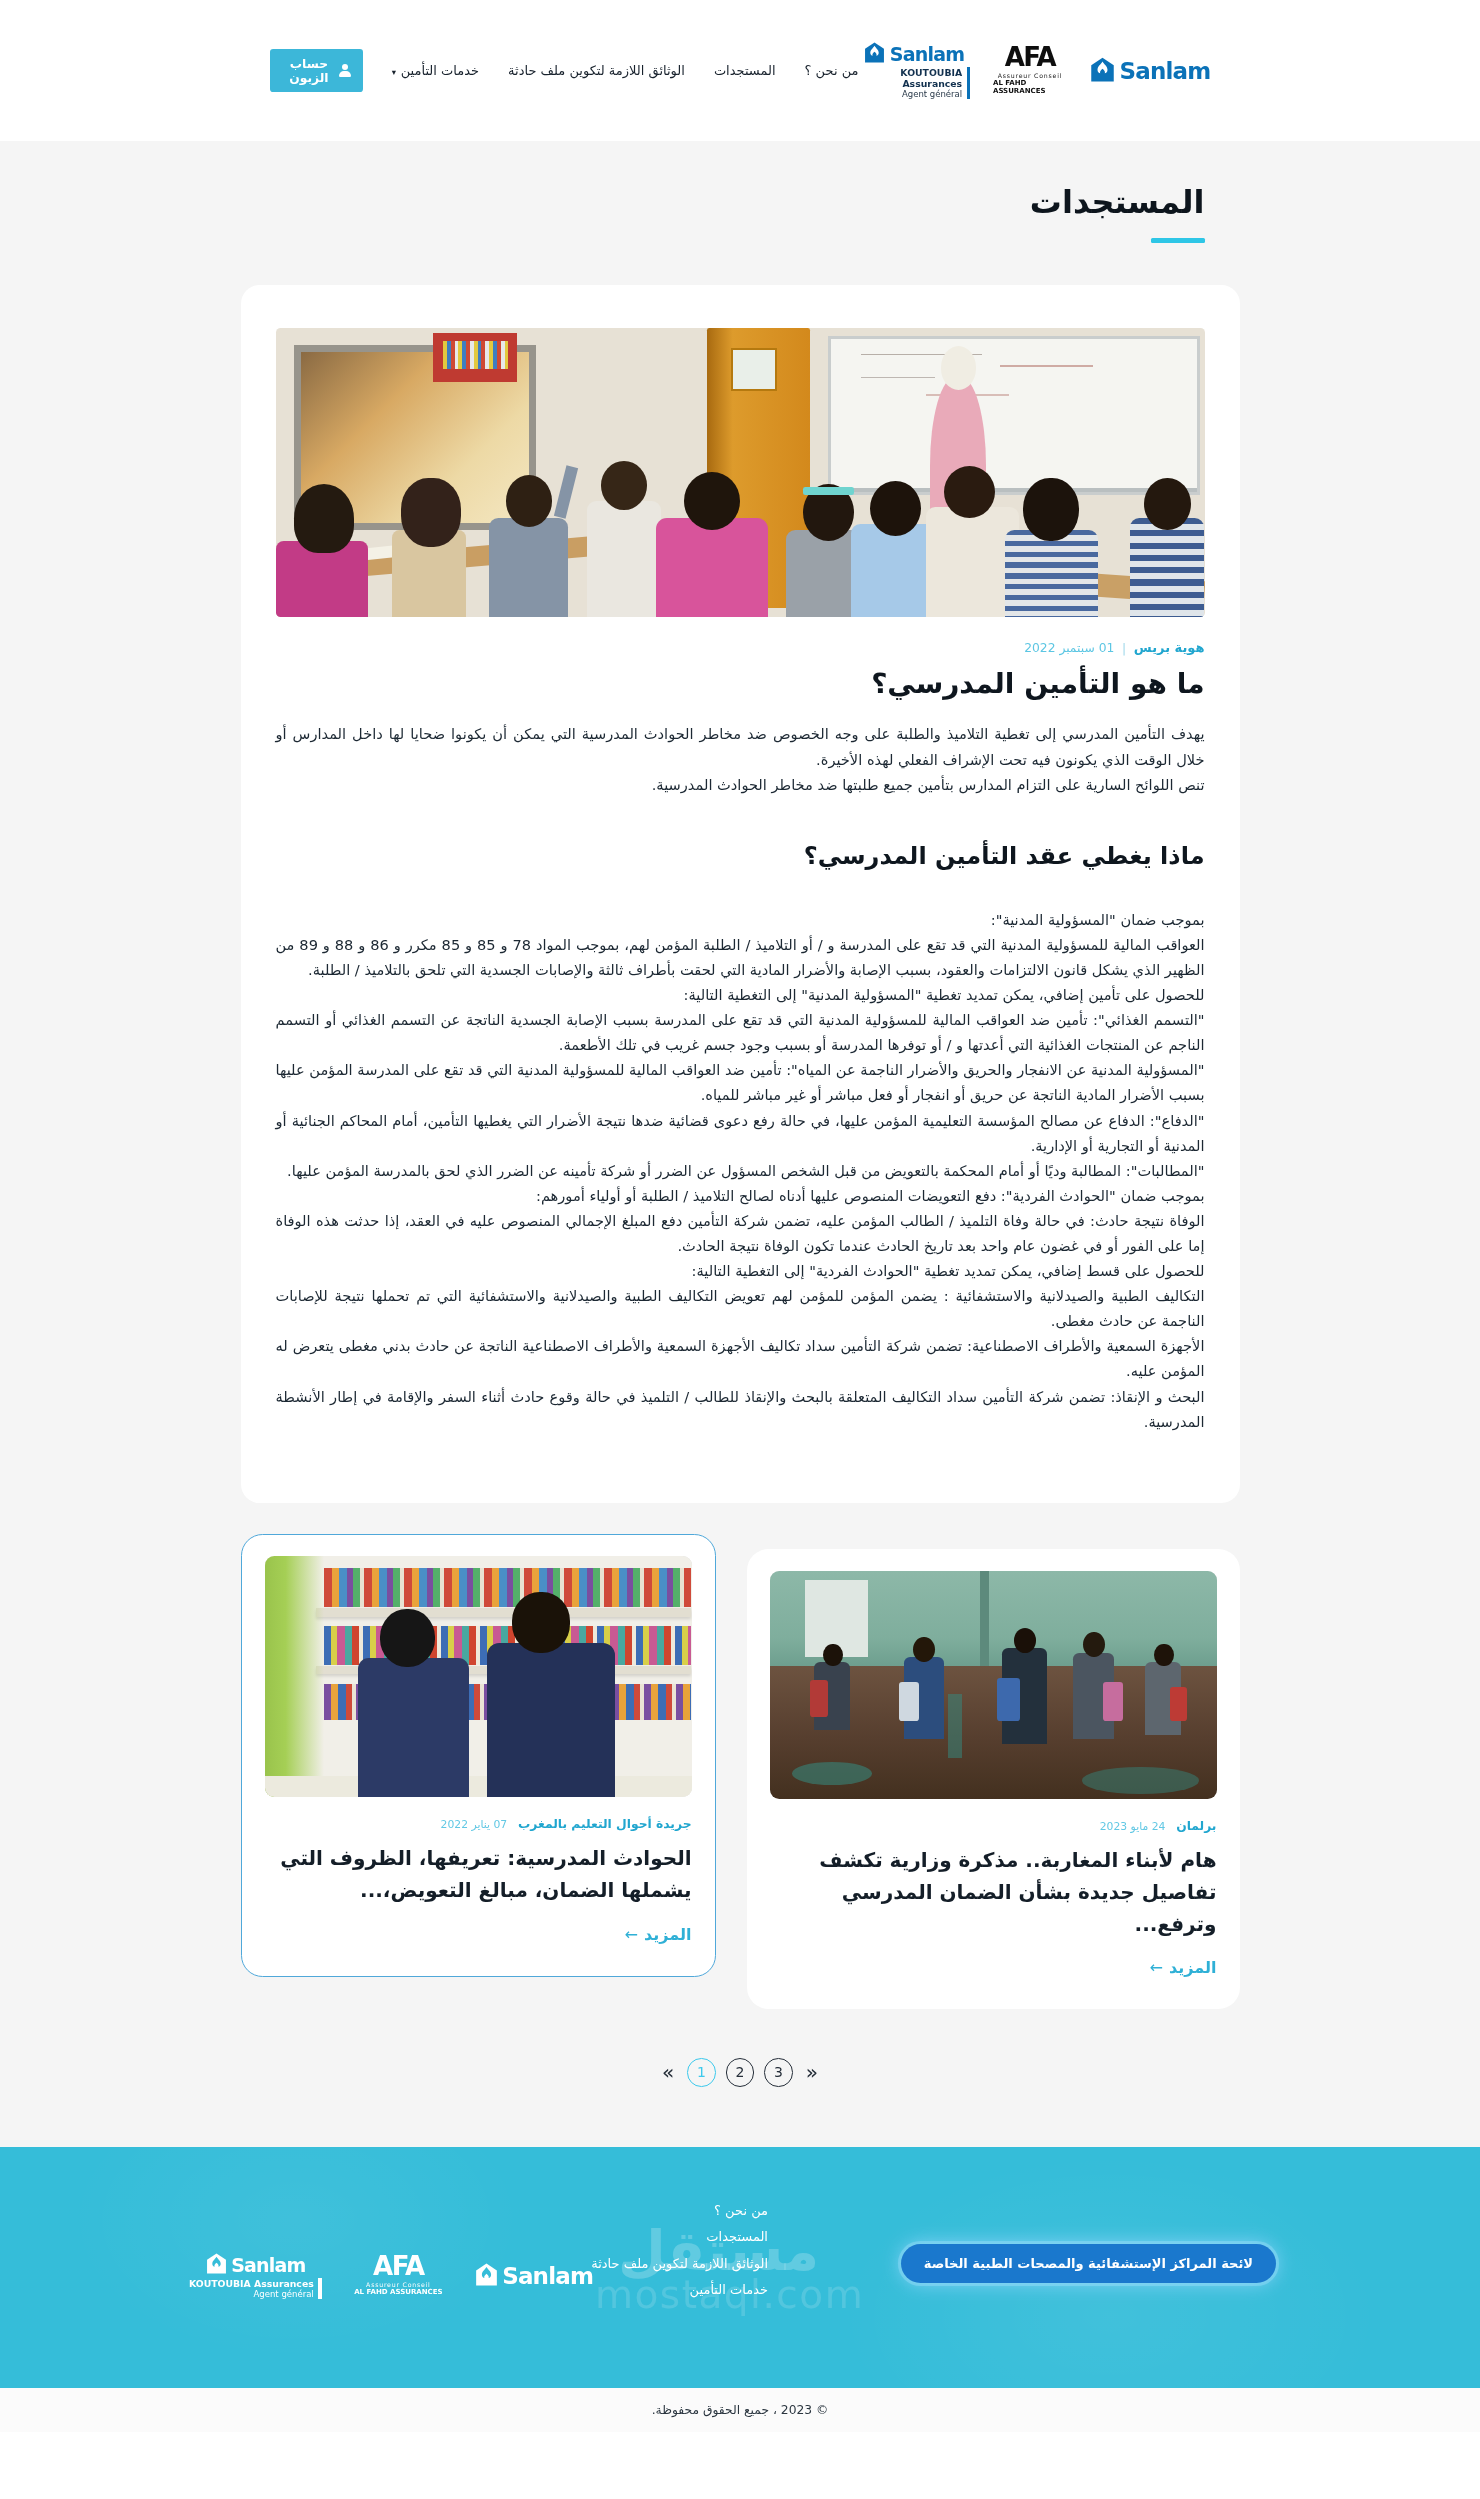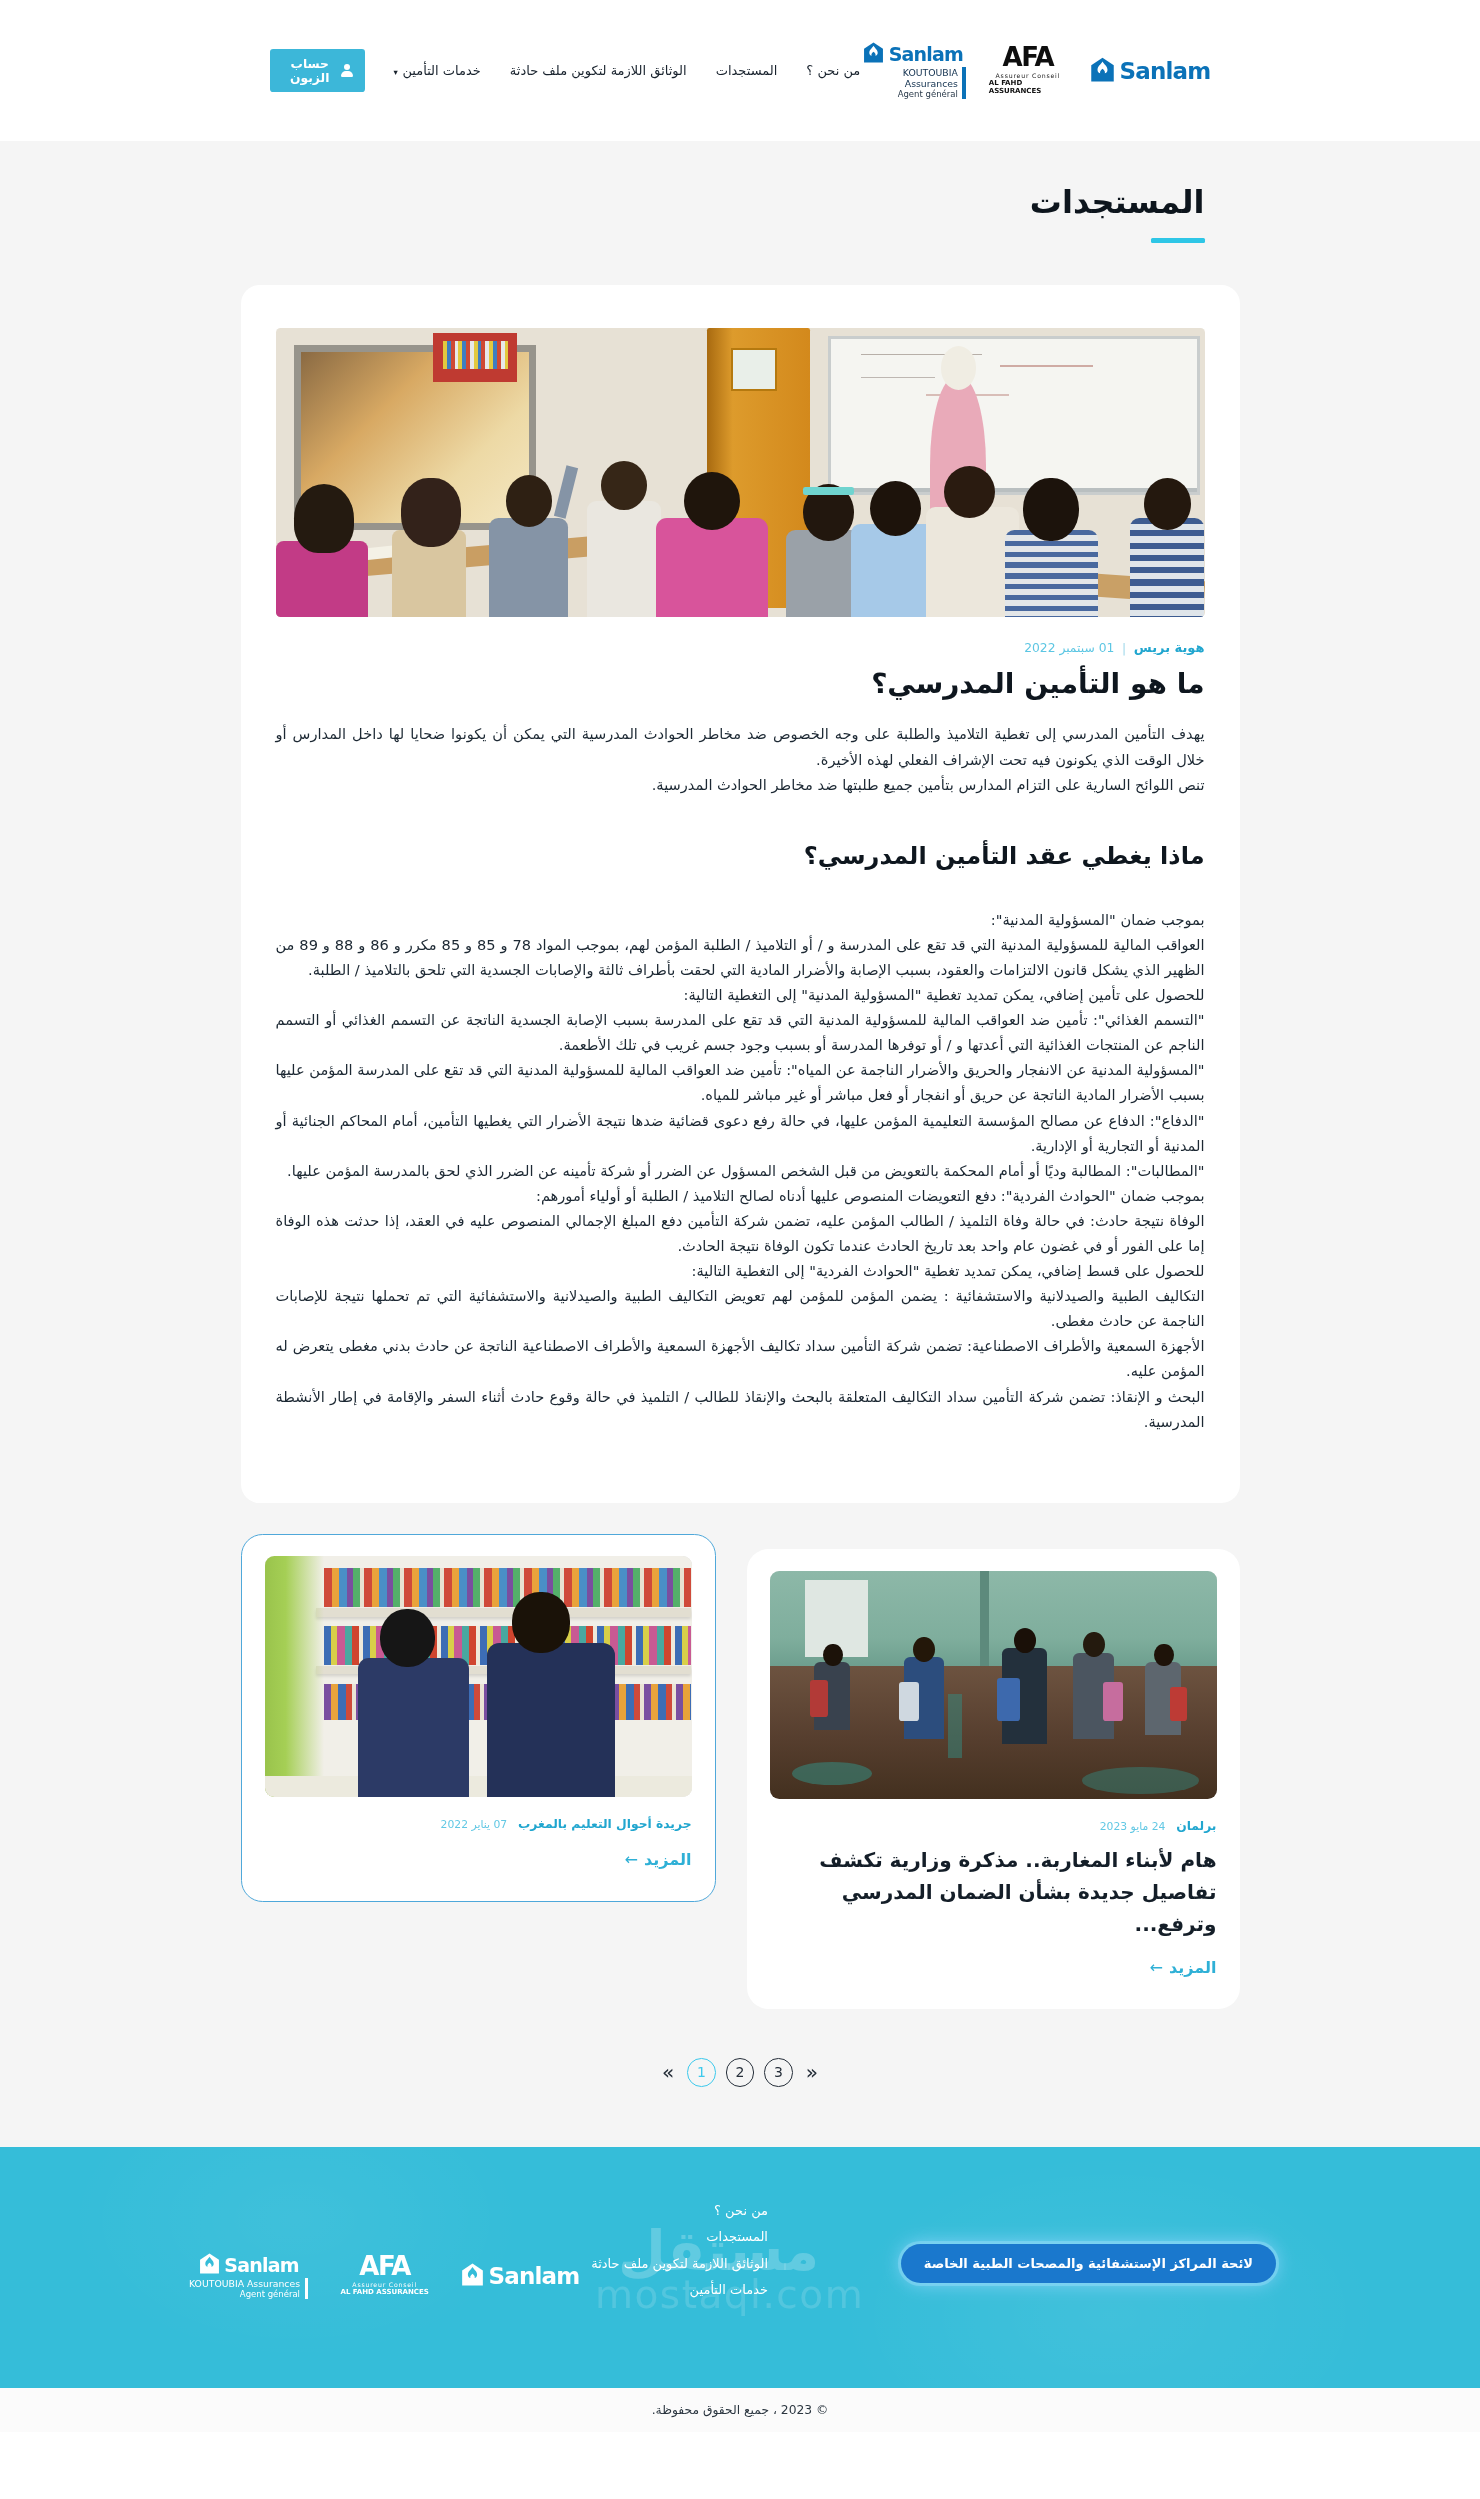--- a/index.html
+++ b/index.html
@@ -16,21 +16,21 @@
     width: 941px; margin: 0 auto; height: 100%;
     display: flex; align-items: center; justify-content: space-between;
   }
   .logo-group { display: flex; align-items: center; gap: 23px; direction: ltr; flex-direction: row-reverse; }
   .brand { display: flex; flex-direction: column; align-items: center; cursor: pointer; direction: ltr; }
   .brand-row { display: flex; align-items: center; gap: 4.6px; }
   .s-word { font-weight: bold; color: #0b72b8; font-size: 23px; letter-spacing: -0.8px; }
   .koutoubia .s-word { font-size: 19px; }
   .k-bottom { display: flex; align-items: stretch; gap: 4.6px; margin-top: 1.5px; }
   .k-lines { text-align: right; }
-  .k-sub1 { font-size: 9.3px; font-weight: normal; color: #12314f; display:block; }
+  .k-sub1 { font-size: 9.3px; font-weight: bold; color: #12314f; display:block; }
   .k-sub2 { font-size: 8.5px; color: #2a3a4a; display:block; }
   .k-bar { width: 3.9px; background: #0b72b8; }
   .afa-word { font-size: 26px; font-weight: 800; color: #0e0e0e; letter-spacing: -1.5px; line-height: 0.9; }
   .afa-sub1 { font-size: 6.2px; color: #1a1a1a; letter-spacing: 0.8px; margin-top: 2.3px; }
   .afa-sub2 { font-size: 7px; font-weight: bold; color: #111; }
   nav { display: flex; align-items: center; gap: 29px; }
   nav a { text-decoration: none; color: #18222d; font-size: 13px; font-weight: normal; cursor: pointer; white-space: nowrap; }
   .caret { font-size: 8.5px; color: #18222d; margin-right: 4.6px; }
   .account-btn {
     background: #3cb7d9; color: #fff; border: none; border-radius: 3.1px;
@@ -290,20 +290,21 @@
           <i style="left:-4%;top:0;width:18%;height:100%;background:linear-gradient(90deg,#8fb944,#a5cf55 50%,rgba(165,207,85,0))"></i>
           <i style="left:0;bottom:0;width:100%;height:9%;background:#eceade"></i>
           <i style="left:22%;bottom:0;width:26%;height:58%;background:#2c3a66;border-radius:10.8px 10.8px 0 0"></i>
           <i style="left:27%;bottom:54%;width:13%;height:24%;background:#161616;border-radius:48%"></i>
           <i style="left:52%;bottom:0;width:30%;height:64%;background:#243158;border-radius:12.3px 12.3px 0 0"></i>
           <i style="left:58%;bottom:60%;width:13.5%;height:25%;background:#1a1208;border-radius:48%"></i>
         </div>
         <div class="rel-meta">
           <span class="src">جريدة أحوال التعليم بالمغرب</span><span class="date">07 يناير 2022</span>
         </div>
+        <h3 class="rel-title">الحوادث المدرسية: تعريفها، الظروف التي يشملها الضمان، مبالغ التعويض،...</h3>
         <a class="more-link"><span>المزيد</span><span class="arrow">←</span></a>
       </div>
     </section>
 
     <div class="pagination">
       <span class="pg-arrow">«</span>
       <span class="pg-num active">1</span>
       <span class="pg-num">2</span>
       <span class="pg-num">3</span>
       <span class="pg-arrow">»</span>

